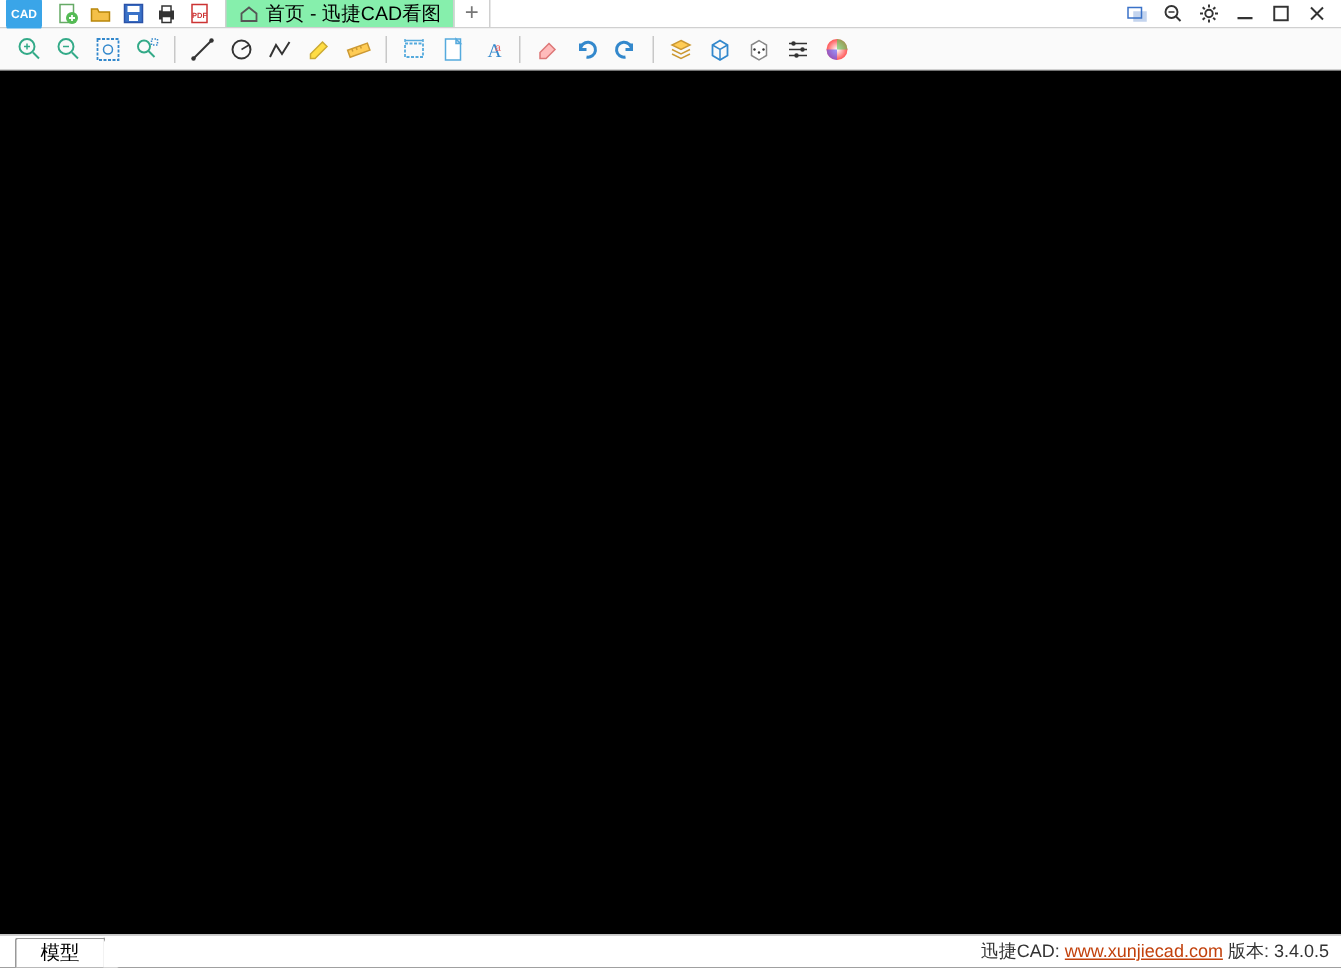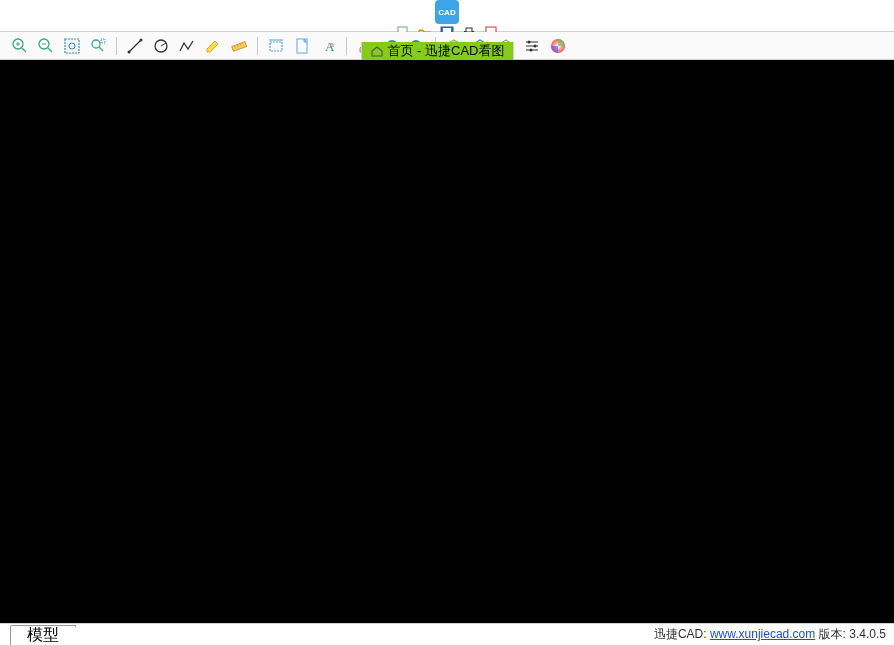--- a/index.html
+++ b/index.html
@@ -1,42 +1,42 @@
 <!DOCTYPE html>
 <html><head>
 <meta charset="utf-8">
 <style>
 * { margin: 0; padding: 0; box-sizing: border-box; }
 body { width: 894px; height: 645px; font-family: "Microsoft YaHei", Arial, sans-serif; font-size: 12px; background: #fff; overflow: hidden; display: flex; flex-direction: column; }
-.titlebar { height: 32px; display: flex; align-items: center; background: #fff; border-bottom: 1px solid #d0d0d0; flex-direction: column; }
+.titlebar { height: 19px; display: flex; align-items: center; background: #fff; border-bottom: 1px solid #d0d0d0; }
 .app-logo { width: 32px; height: 28px; display: flex; align-items: center; justify-content: center; }
 .app-logo-box { width: 24px; height: 24px; background: #3aa5e8; border-radius: 4px; display: flex; align-items: center; justify-content: center; color: #fff; font-size: 8px; font-weight: bold; }
 .title-icons { display: flex; align-items: center; gap: 4px; padding: 0 4px; }
 .title-icon { width: 18px; height: 18px; display: flex; align-items: center; justify-content: center; cursor: pointer; }
 .tabs { display: flex; align-items: stretch; height: 100%; margin-left: 4px; flex: 0 1 auto; }
-.tab { display: flex; align-items: center; padding: 0 8px; border-right: 1px solid #d0d0d0; border-left: 1px solid #d0d0d0; gap: 4px; cursor: pointer; background: #84cc16; font-size: 13px; position: relative; }
+.tab { display: flex; align-items: center; padding: 0 8px; border-right: 1px solid #d0d0d0; border-left: 1px solid #d0d0d0; gap: 4px; cursor: pointer; background: #86efac; font-size: 13px; position: relative; }
 .tab:first-child { border-left: 1px solid #d0d0d0; }
 .tab.active { background: #fff; }
 .tab-close { font-family: Arial; font-size: 14px; color: #555; width: 14px; text-align: center; cursor: pointer; }
 .tab-add { width: 24px; display: flex; align-items: center; justify-content: center; font-size: 16px; color: #777; cursor: pointer; border-right: 1px solid #d0d0d0; }
 .title-spacer { flex: 1; }
 .win-controls { display: flex; align-items: center; gap: 8px; padding: 0 8px; }
 .win-btn { width: 16px; height: 16px; display: flex; align-items: center; justify-content: center; cursor: pointer; }
 .toolbar { height: 28px; display: flex; align-items: center; background: #fafafa; border-bottom: 1px solid #d0d0d0; padding: 0 6px; gap: 0; }
 .tool-group { display: flex; align-items: center; gap: 6px; padding: 0 4px; }
 .tool-sep { width: 1px; height: 18px; background: #c8c8c8; margin: 0 4px; }
 .tool-btn { width: 20px; height: 20px; display: flex; align-items: center; justify-content: center; cursor: pointer; }
 .canvas { flex: 1; background: #000; }
 .bottombar { height: 22px; display: flex; align-items: center; background: #fff; border-top: 1px solid #d0d0d0; }
-.model-tab { height: 20px; padding: 0 16px; display: flex; align-items: center; border: 1px solid #999; border-bottom: none; border-top-left-radius: 2px; position: relative; background: #fff; margin-left: 10px; font-size: 16px; }
+.model-tab { height: 20px; padding: 0 16px; display: flex; align-items: center; border: 1px solid #999; border-bottom: none; border-top-left-radius: 2px; position: relative; background: #fff; margin-left: 10px; font-size: 13px; }
 .model-tab::after { content: ""; position: absolute; right: -10px; top: 0; width: 0; height: 0; border-bottom: 20px solid #fff; border-right: 10px solid transparent; }
 .model-tab::before { content: ""; position: absolute; right: -11px; top: -1px; width: 0; height: 0; border-bottom: 21px solid #999; border-right: 11px solid transparent; z-index: -1; }
 .bottom-spacer { flex: 1; }
 .footer-text { padding: 0 8px; font-size: 12px; color: #333; }
-.footer-text a { color: #1d4ed8; text-decoration: underline; }
+.footer-text a { color: #c2410c; text-decoration: underline; }
 svg { display: block; }
 </style>
 </head>
 <body>
 
 <div class="titlebar">
   <div class="app-logo">
     <div class="app-logo-box">CAD</div>
   </div>
   <div class="title-icons">

